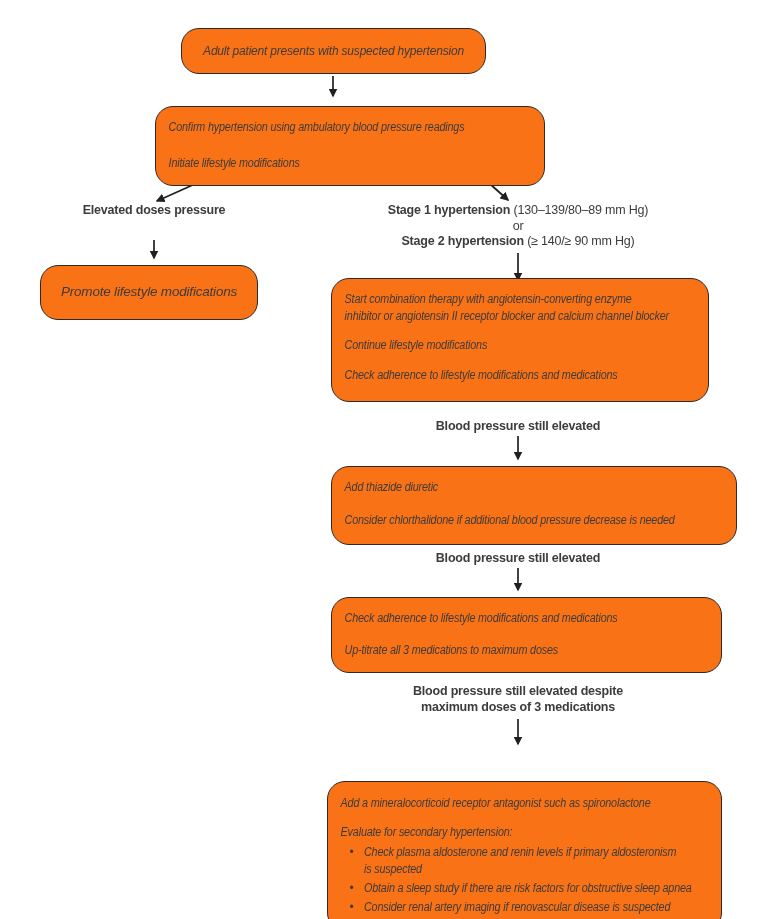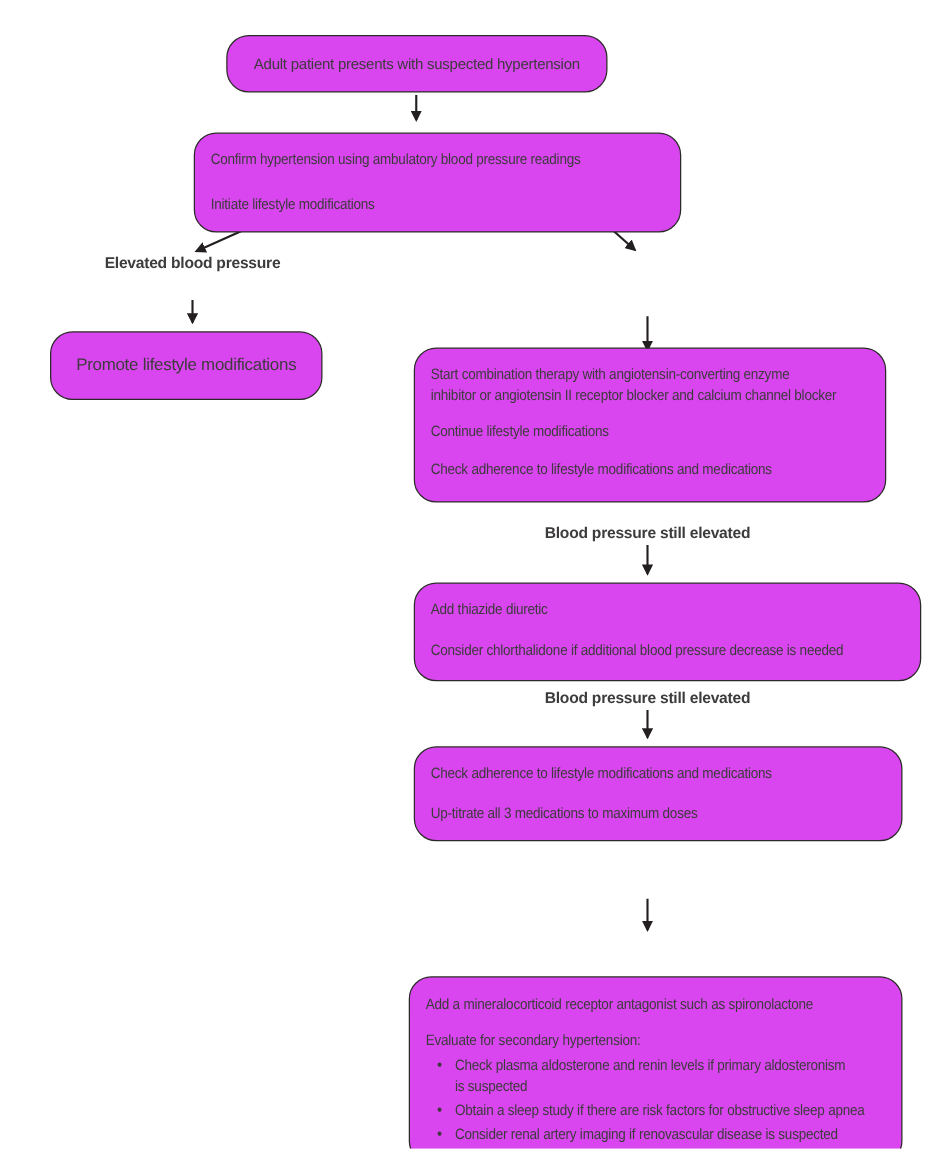--- a/index.html
+++ b/index.html
@@ -10,27 +10,28 @@
     height: 919px;
     background: #ffffff;
     font-family: "Liberation Sans", sans-serif;
     color: #3d3b3c;
     overflow: hidden;
   }
   svg.arrows { position:absolute; left:0; top:0; width:758px; height:919px; pointer-events:none; }
 
   .node {
     position: absolute;
-    background: #d946ef;
+    background: #f97316;
     border: 1.6px solid #2c2a29;
     border-radius: 18px;
     font-size: 12px;
     letter-spacing: -0.2px;
     line-height: 16.5px;
     color: #3d3b3c;
+    font-style: italic;
   }
   .node .content { padding: 12px 14px; }
   .squeeze { transform: scaleX(0.9); transform-origin: 0 0; width: 111.1%; }
   .node p { margin: 0; white-space: nowrap; }
   .node p + p { margin-top: 13px; }
   .node .gap19 p + p { margin-top: 19px; }
   .node.centered {
     display: flex; align-items: center; justify-content: center;
     text-align: center;
   }
@@ -77,27 +78,32 @@
   </div>
 
   <div class="node" style="left:155px; top:106px; width:390px; height:80px;">
     <div class="content squeeze gap19">
       <p>Confirm hypertension using ambulatory blood pressure readings</p>
       <p>Initiate lifestyle modifications</p>
     </div>
   </div>
 
   <div class="flabel" style="left:44px; top:203px; width:220px;">
-    <b class="bl">Elevated blood pressure</b>
+    <b class="bl">Elevated doses pressure</b>
   </div>
 
   <div class="node centered big" style="left:40px; top:265px; width:218px; height:55px;">
     <span>Promote lifestyle modifications</span>
   </div>
 
+  <div class="flabel" style="left:332px; top:203px; width:372px;">
+    <span class="bl"><b>Stage 1 hypertension</b> <span>(130–139/80–89 mm Hg)</span></span>
+    <span class="bl">or</span>
+    <span class="bl"><b>Stage 2 hypertension</b> <span>(≥ 140/≥ 90 mm Hg)</span></span>
+  </div>
 
   <div class="node" style="left:331px; top:278px; width:378px; height:124px;">
     <div class="content squeeze">
       <p>Start combination therapy with angiotensin-converting enzyme</p>
       <p style="margin-top:0;">inhibitor or angiotensin II receptor blocker and calcium channel blocker</p>
       <p>Continue lifestyle modifications</p>
       <p>Check adherence to lifestyle modifications and medications</p>
     </div>
   </div>
 
@@ -117,20 +123,22 @@
   </div>
 
   <div class="node" style="left:331px; top:597px; width:391px; height:76px;">
     <div class="content squeeze">
       <p>Check adherence to lifestyle modifications and medications</p>
       <p style="margin-top:15px;">Up-titrate all 3 medications to maximum doses</p>
     </div>
   </div>
 
   <div class="flabel" style="left:368px; top:684px; width:300px;">
+    <b class="bl">Blood pressure still elevated despite</b>
+    <b class="bl">maximum doses of 3 medications</b>
   </div>
 
   <div class="node" style="left:327px; top:751px; width:395px; height:150px; line-height:17px;margin-top:30px;">
     <div class="content squeeze" style="padding-top:13px;">
       <p>Add a mineralocorticoid receptor antagonist such as spironolactone</p>
       <p style="margin-top:12px;">Evaluate for secondary hypertension:</p>
       <ul class="bullets">
         <li>
           <span class="bl">Check plasma aldosterone and renin levels if primary aldosteronism</span>
           <span class="bl">is suspected</span>

